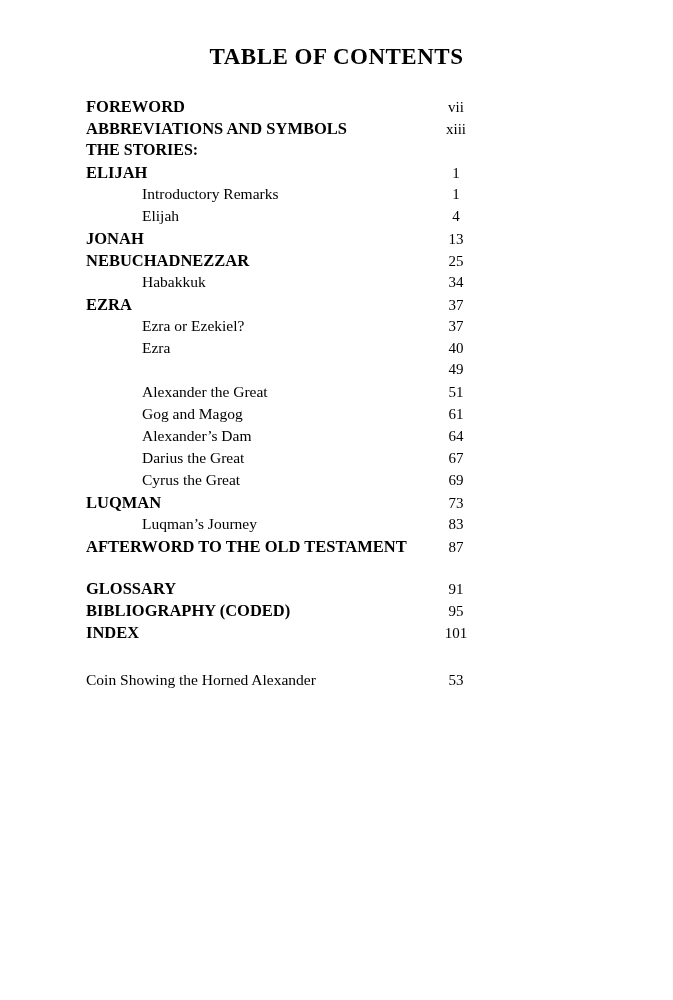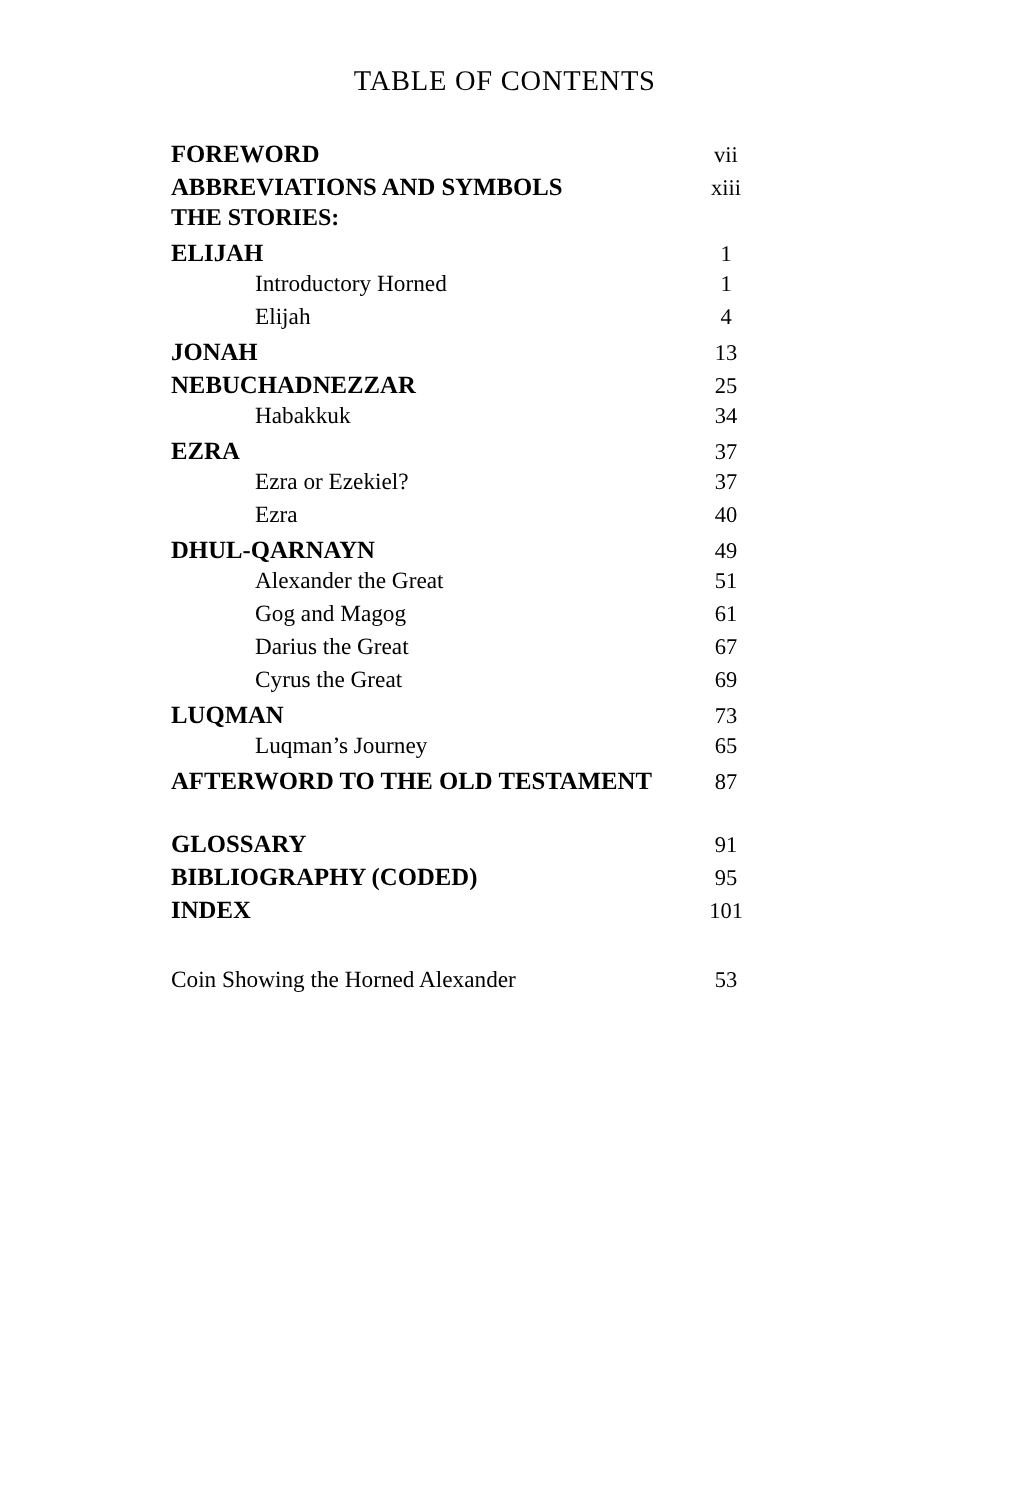--- a/index.html
+++ b/index.html
@@ -17,41 +17,40 @@
   }
   .page {
     width: 673px;
     height: 1000px;
     box-sizing: border-box;
     padding: 0;
     position: relative;
   }
   .toc-title {
     text-align: center;
-    font-size: 19px;
-    font-weight: normal;
+    font-size: 23px;
+    font-weight: bold;
     letter-spacing: 0.5px;
     margin-top: 44px;
     margin-bottom: 14px;
     font-family: "Liberation Serif", serif;
   }
   .toc-list {
     margin-top: 27px;
     padding: 0 0 0 0;
     list-style: none;
   }
   .toc-row {
     display: flex;
     align-items: baseline;
     width: 553px;
     box-sizing: border-box;
     padding-left: 86px;
     padding-right: 84px;
     height: 22px;
-    margin-left: 28px;
   }
   .toc-row .label {
     flex: 0 1 auto;
     white-space: nowrap;
   }
   .toc-row .spacer {
     flex: 1 1 auto;
   }
   .toc-row .page-num {
     flex: 0 0 auto;
@@ -120,21 +119,21 @@
         <span class="label">THE STORIES:</span>
         <span class="spacer"></span>
         <span class="page-num"></span>
       </div>
       <div class="toc-row lvl-major">
         <span class="label">ELIJAH</span>
         <span class="spacer"></span>
         <span class="page-num">1</span>
       </div>
       <div class="toc-row lvl-sub">
-        <span class="label">Introductory Horned</span>
+        <span class="label">Introductory Remarks</span>
         <span class="spacer"></span>
         <span class="page-num">1</span>
       </div>
       <div class="toc-row lvl-sub">
         <span class="label">Elijah</span>
         <span class="spacer"></span>
         <span class="page-num">4</span>
       </div>
       <div class="toc-row lvl-major">
         <span class="label">JONAH</span>
@@ -160,53 +159,57 @@
         <span class="label">Ezra or Ezekiel?</span>
         <span class="spacer"></span>
         <span class="page-num">37</span>
       </div>
       <div class="toc-row lvl-sub">
         <span class="label">Ezra</span>
         <span class="spacer"></span>
         <span class="page-num">40</span>
       </div>
       <div class="toc-row lvl-major">
-        <span class="label">DHUL-QARNAYN</span>
         <span class="spacer"></span>
         <span class="page-num">49</span>
       </div>
       <div class="toc-row lvl-sub">
         <span class="label">Alexander the Great</span>
         <span class="spacer"></span>
         <span class="page-num">51</span>
       </div>
       <div class="toc-row lvl-sub">
         <span class="label">Gog and Magog</span>
         <span class="spacer"></span>
         <span class="page-num">61</span>
       </div>
       <div class="toc-row lvl-sub">
+        <span class="label">Alexander’s Dam</span>
+        <span class="spacer"></span>
+        <span class="page-num">64</span>
+      </div>
+      <div class="toc-row lvl-sub">
         <span class="label">Darius the Great</span>
         <span class="spacer"></span>
         <span class="page-num">67</span>
       </div>
       <div class="toc-row lvl-sub">
         <span class="label">Cyrus the Great</span>
         <span class="spacer"></span>
         <span class="page-num">69</span>
       </div>
       <div class="toc-row lvl-major">
         <span class="label">LUQMAN</span>
         <span class="spacer"></span>
         <span class="page-num">73</span>
       </div>
       <div class="toc-row lvl-sub">
         <span class="label">Luqman’s Journey</span>
         <span class="spacer"></span>
-        <span class="page-num">65</span>
+        <span class="page-num">83</span>
       </div>
       <div class="toc-row lvl-major">
         <span class="label">AFTERWORD TO THE OLD TESTAMENT</span>
         <span class="spacer"></span>
         <span class="page-num">87</span>
       </div>
       <div class="toc-row lvl-major gap-before">
         <span class="label">GLOSSARY</span>
         <span class="spacer"></span>
         <span class="page-num">91</span>

